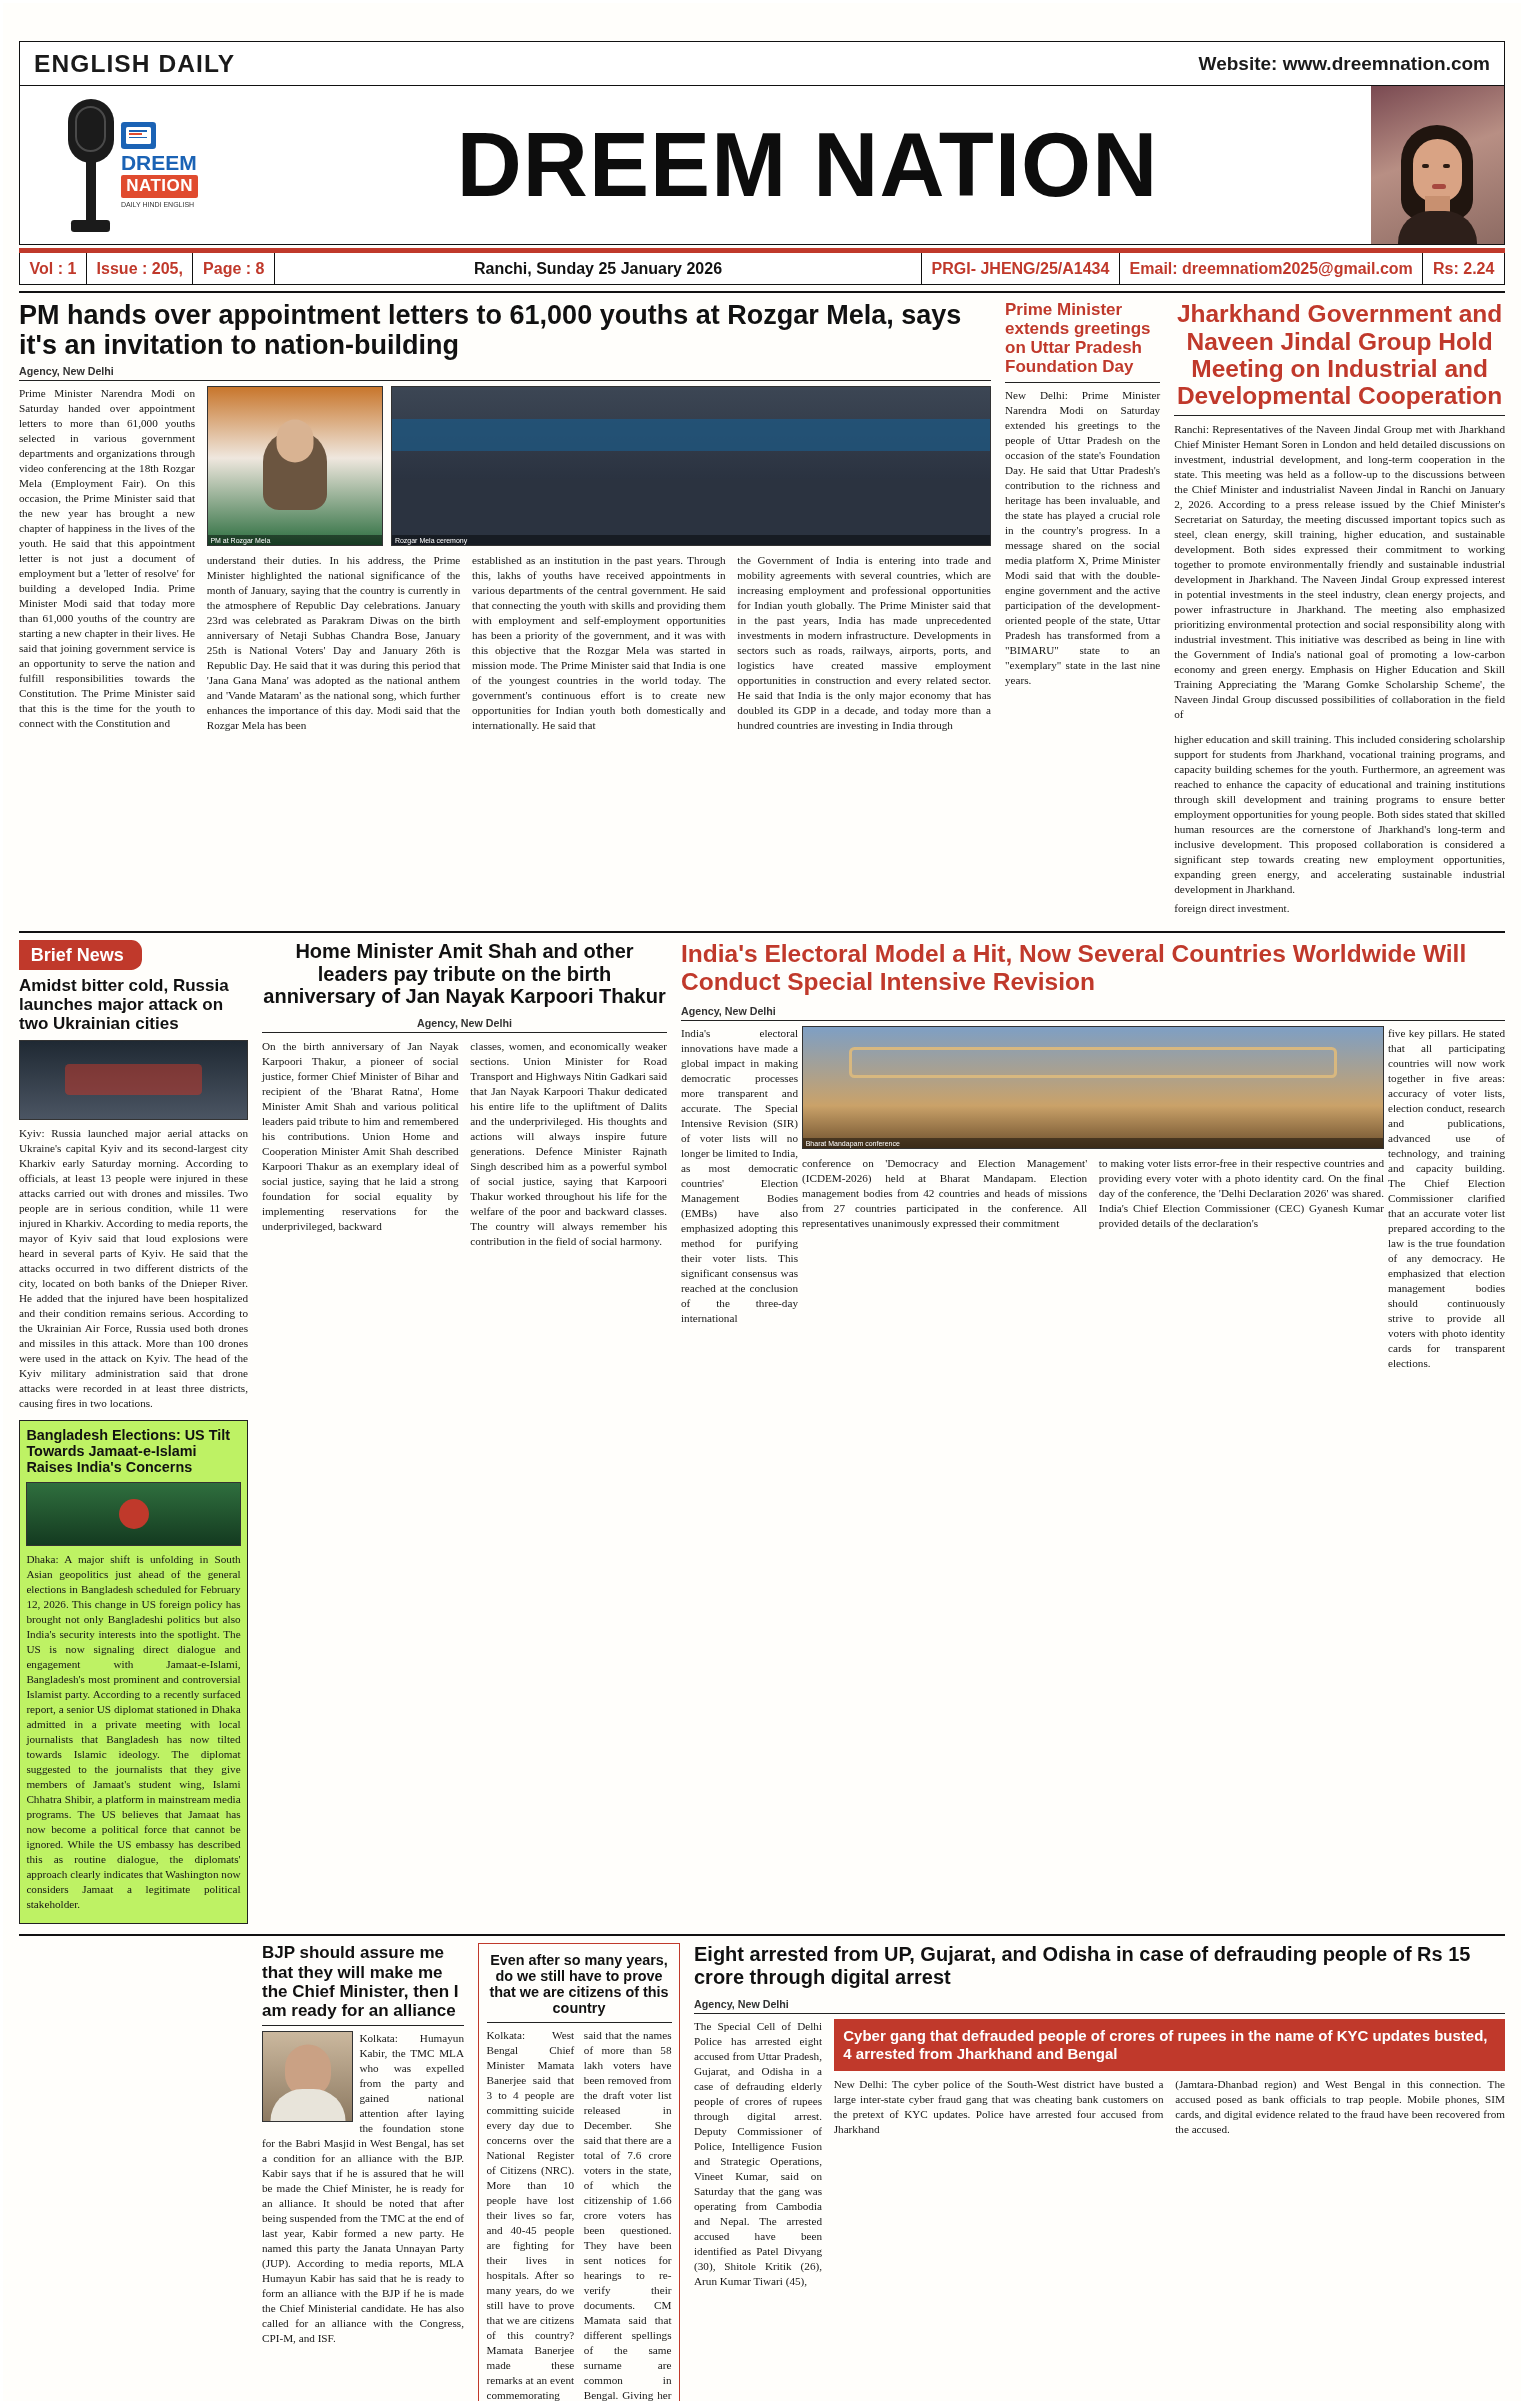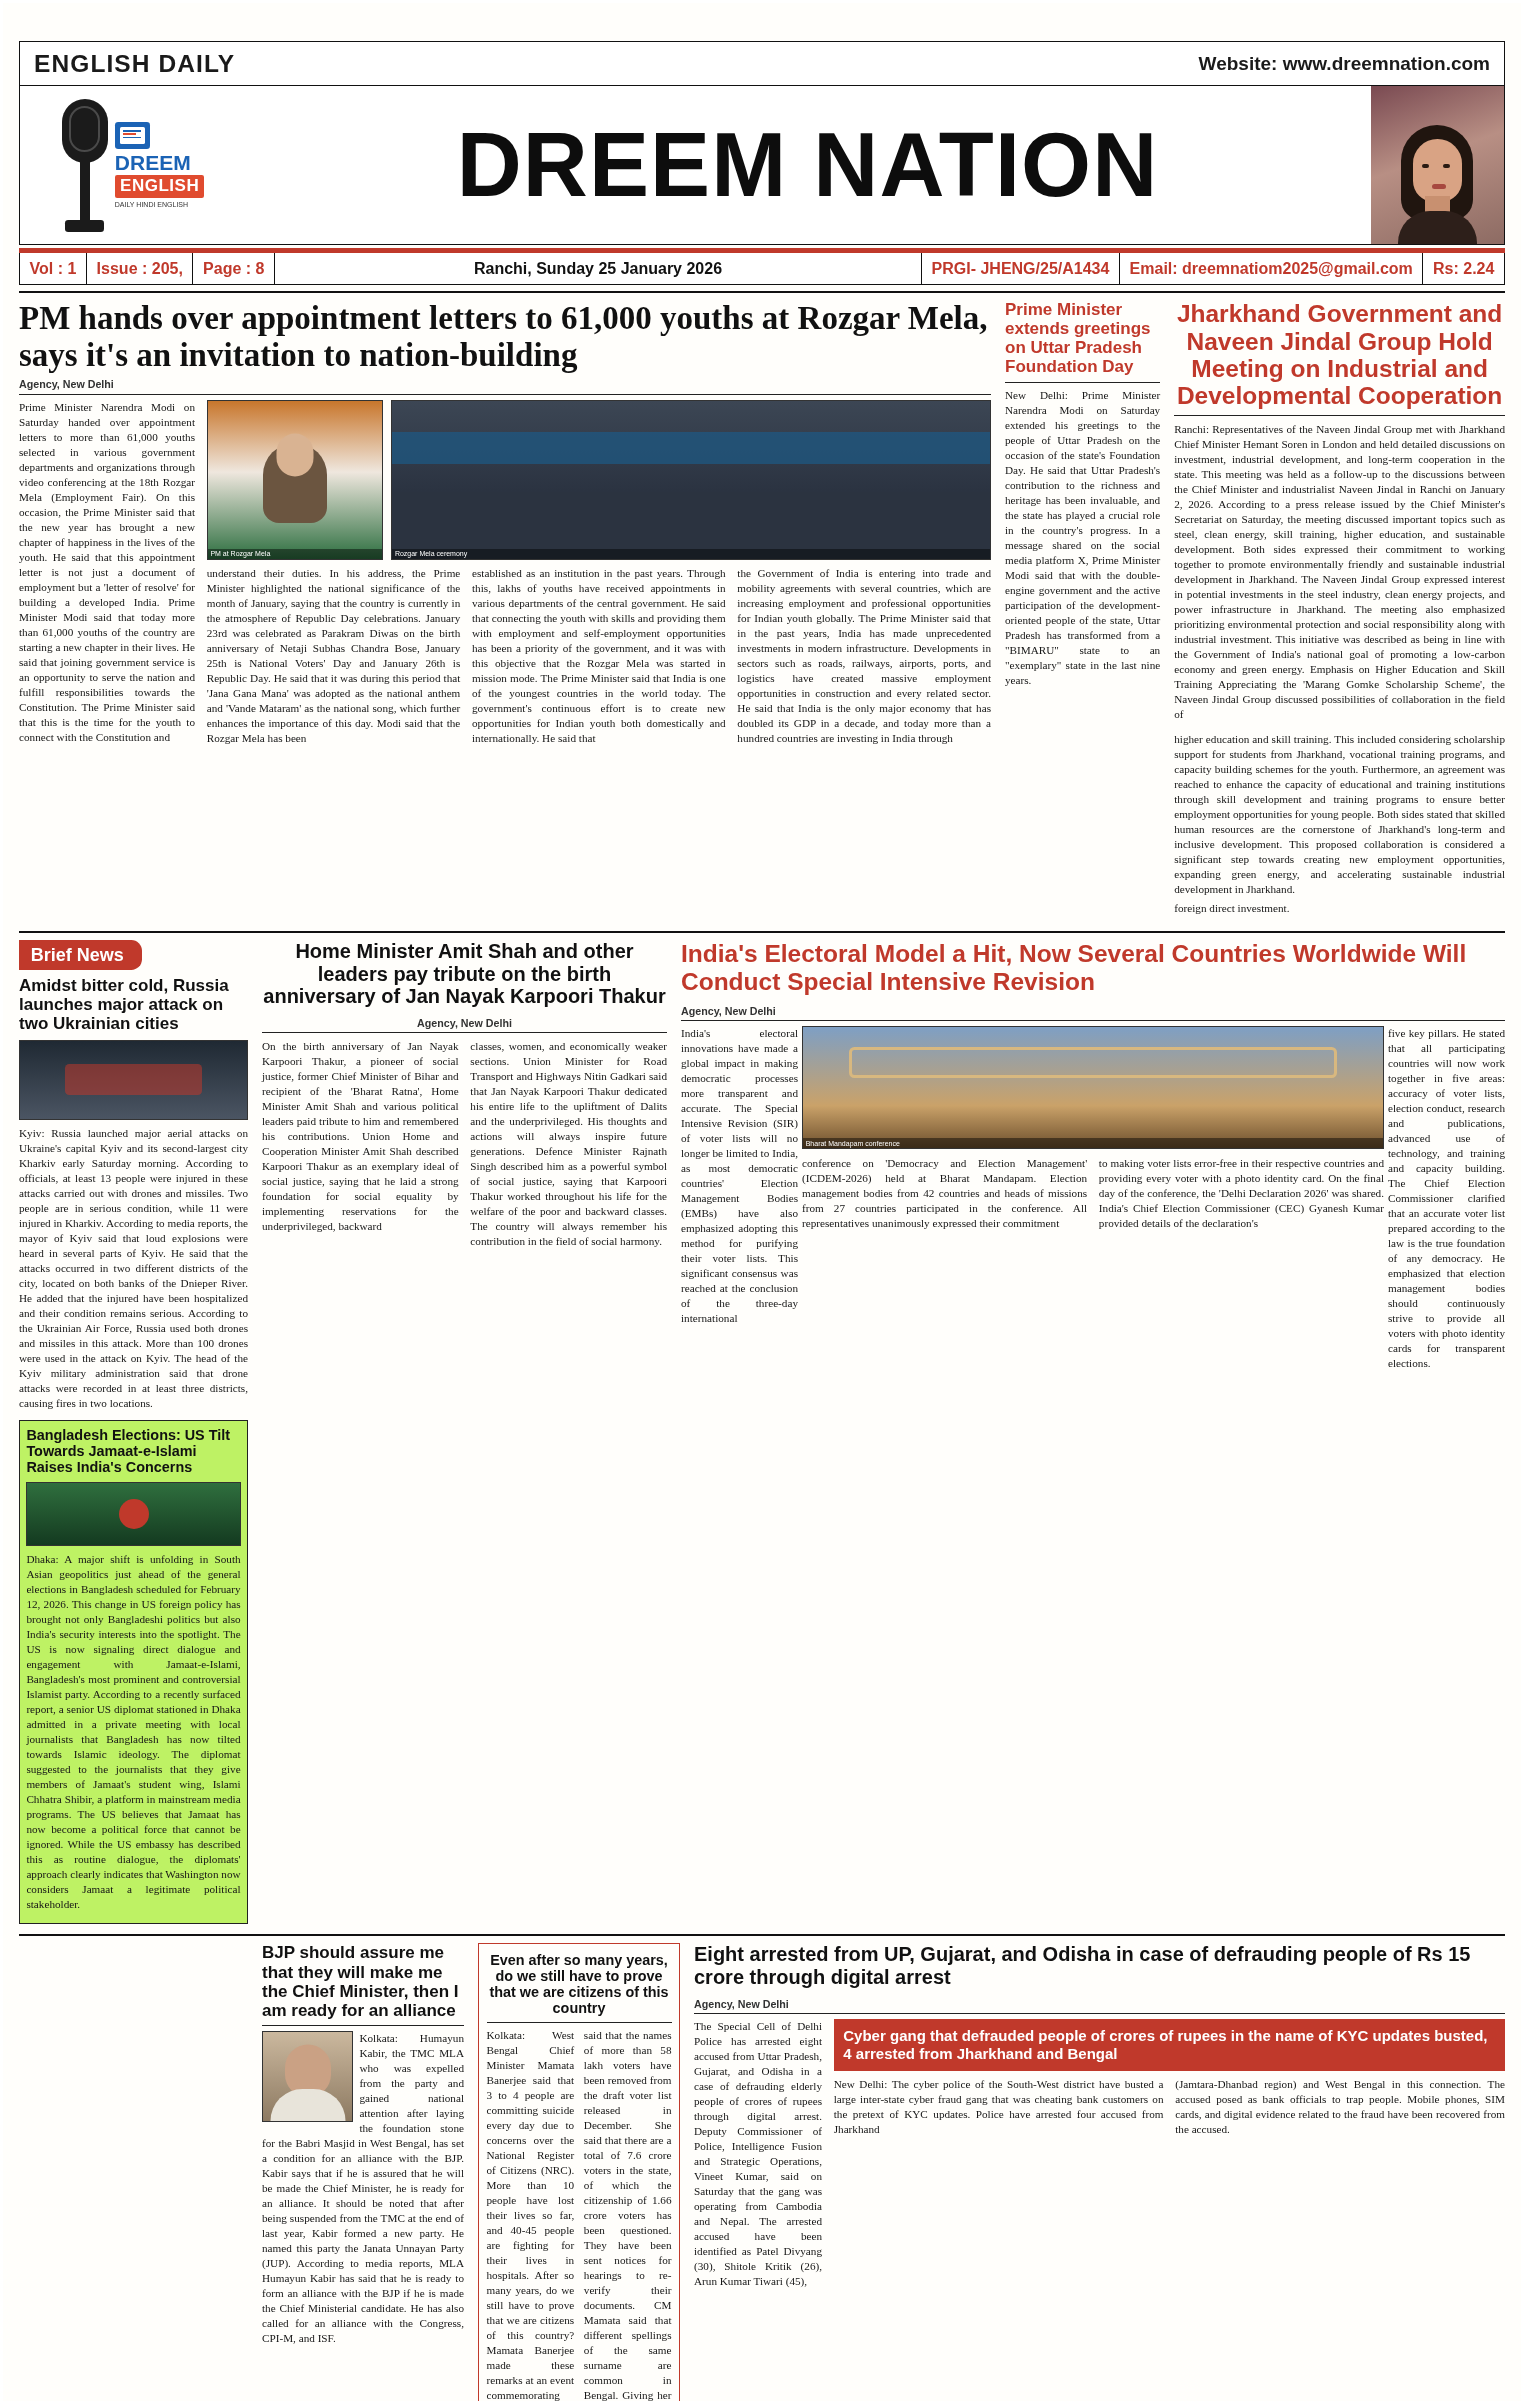--- a/index.html
+++ b/index.html
@@ -152,21 +152,21 @@
   .col-left { width: 1002px; }
 
   .hl-red {
     font-family:"Liberation Sans", sans-serif;
     font-weight:bold; color:#c0392b; line-height:1.12;
   }
   .hl-dark {
     font-family:"Liberation Sans", sans-serif;
     font-weight:bold; color:#111; line-height:1.12;
   }
-  .h-xl { font-size: 33px; font-family: Liberation Serif, serif; }
+  .h-xl { font-size: 27px; }
   .h-lg { font-size: 24.5px; }
   .h-md { font-size: 20px; }
   .h-sm { font-size: 17px; }
   .h-xs { font-size: 14.4px; }
 
   .byline {
     font-family:"Liberation Sans", sans-serif;
     font-size: 10.7px; font-weight:bold; color:#333;
     padding: 4.3px 0 3.2px 0;
   }
@@ -234,21 +234,21 @@
         </div>
         <div class="logo-text-block">
           <div class="logo-card">
             <div class="logo-card-inner">
                 <i></i>
                 <i></i>
                 <i></i>
               </div>
           </div>
           <div class="dreem-word">DREEM</div>
-          <div class="nation-word">ENGLISH</div>
+          <div class="nation-word">NATION</div>
           <div class="logo-sub">DAILY HINDI ENGLISH</div>
         </div>
       </div>
     </div>
     <div class="title-cell">
       <div class="paper-title">DREEM NATION</div>
     </div>
     <div class="portrait-cell">
       <div class="portrait-face">
         <div class="pf-hair"></div>

